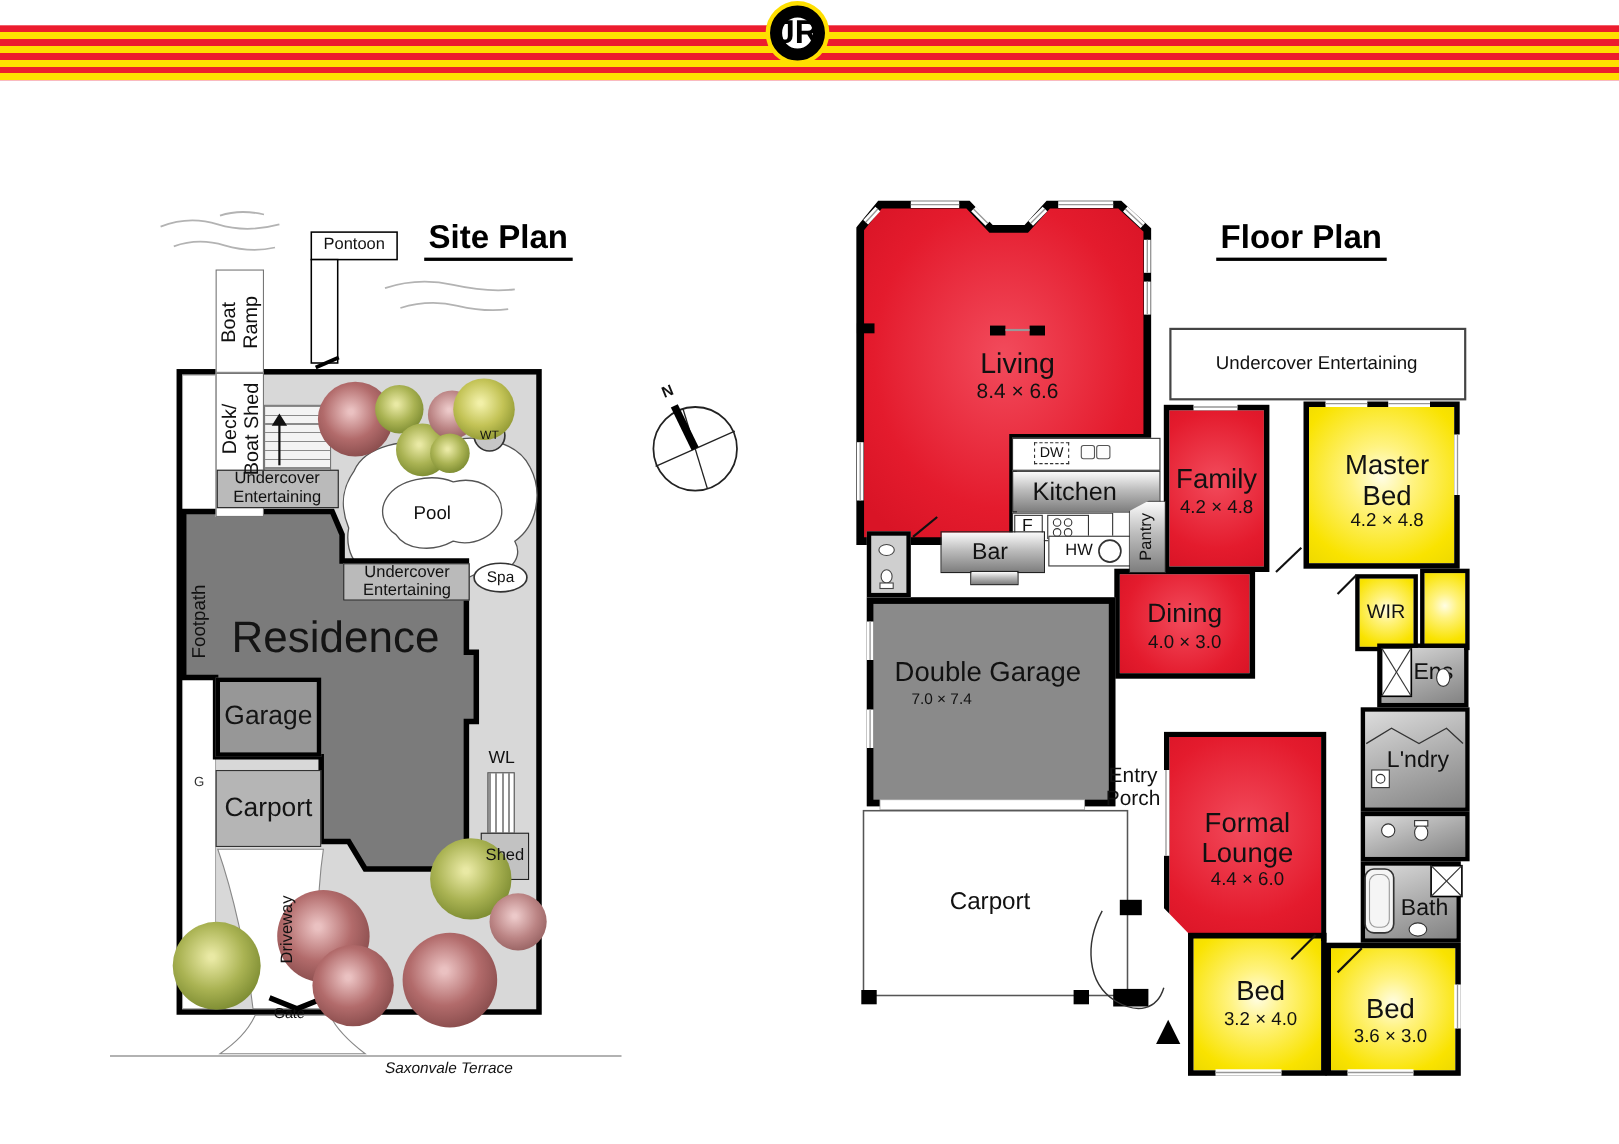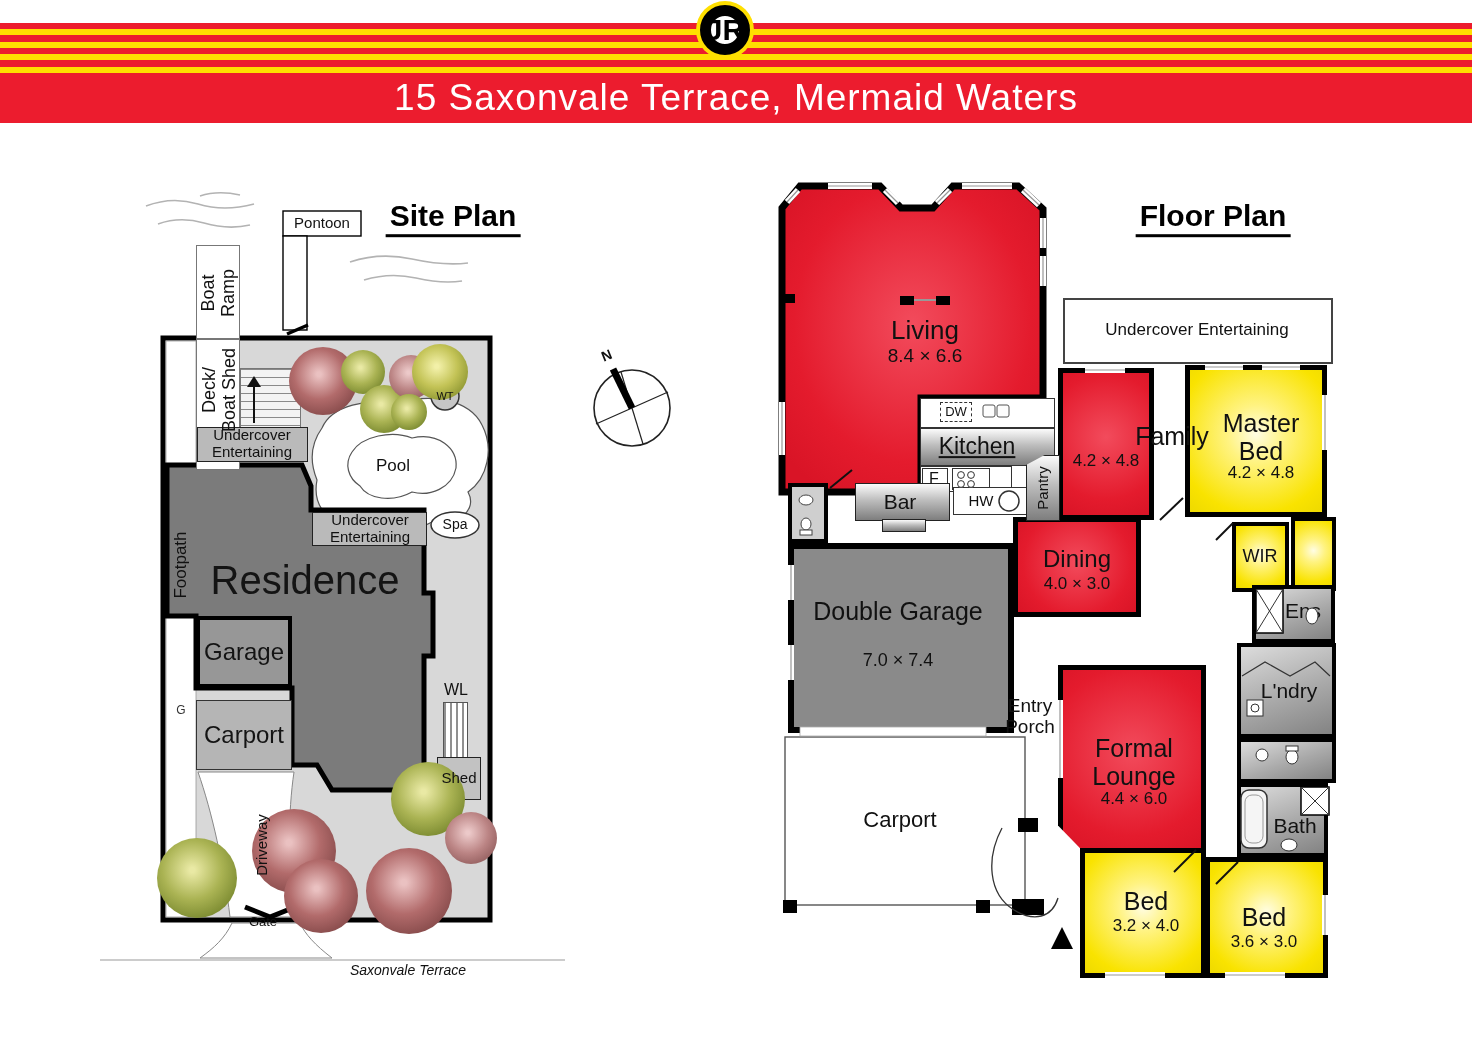--- a/index.html
+++ b/index.html
@@ -40,23 +40,20 @@
            font-size:17.5px;color:#444;}
   .footer2{width:100%;text-align:center;font-size:15px;color:#333;}
   .z2{z-index:2}.z4{z-index:4}.z5{z-index:5}
 </style>
 </head>
 <body>
 
 <div class="canvas">
 
   <div class="abs stripes" style="left:0;top:23px;width:1472px;height:50px;"></div>
-  <div class="abs titleband" style="left:0;top:73px;width:1472px;height:50px;">
-    <span>15 Saxonvale Terrace, Mermaid Waters</span>
-  </div>
   <div class="abs logo z4" style="left:700px;top:5px;width:50px;height:50px;">
     <span>JR</span>
   </div>
 
   <svg class="abs" style="left:0;top:0;z-index:1;" width="1472" height="1040" viewBox="0 0 1472 1040">
     <defs>
       <radialGradient id="gradRed" cx="50%" cy="45%" r="65%">
         <stop offset="0%" stop-color="#f24b5c"></stop>
           <stop offset="70%" stop-color="#e41b2d"></stop>
           <stop offset="100%" stop-color="#d91426"></stop>
@@ -263,21 +260,21 @@
       <rect x="1241" y="790" width="26" height="58" rx="8" fill="#f5f5f5" stroke="#333" stroke-width="1.5"></rect>
       <rect x="1245" y="795" width="18" height="48" rx="7" fill="none" stroke="#999" stroke-width="1"></rect>
       <rect x="1301" y="787" width="28" height="28" fill="#fff" stroke="#000" stroke-width="1.5"></rect>
       <line x1="1301" y1="787" x2="1329" y2="815" stroke="#333" stroke-width="1"></line>
       <line x1="1329" y1="787" x2="1301" y2="815" stroke="#333" stroke-width="1"></line>
       <ellipse cx="1289" cy="845" rx="8" ry="6" fill="#fff" stroke="#333"></ellipse>
     </g>
   </svg>
 
   <div class="lbl z4" style="left:453px;top:216px;"><span class="sec-title">Site Plan</span></div>
-  <div class="lbl z4" style="left:1213px;top:216px;"><span class="sec-title">Floor Plan</span></div>
+  <div class="lbl z4" style="left:1183px;top:216px;"><span class="sec-title">Floor Plan</span></div>
 
   <div class="lbl z4" style="left:322px;top:223px;font-size:15px;">Pontoon</div>
   <div class="lbl rot z4" style="left:218px;top:293px;font-size:18px;">
     <div>Boat</div>
     <div>Ramp</div>
   </div>
   <div class="lbl rot z4" style="left:219px;top:390px;font-size:18px;">
     <div>Deck/</div>
     <div>Boat Shed</div>
   </div>
@@ -301,40 +298,40 @@
   <div class="lbl z4" style="left:459px;top:778px;font-size:15px;">Shed</div>
   <div class="lbl rot z4" style="left:262px;top:845px;font-size:15px;">Driveway</div>
   <div class="lbl z4" style="left:263px;top:922px;font-size:13px;">Gate</div>
   <div class="lbl z4" style="left:408px;top:971px;font-size:14px;font-style:italic;">Saxonvale Terrace</div>
 
   <div class="lbl z4" style="left:607px;top:356px;font-size:14px;transform:translate(-50%,-50%) rotate(-22deg);font-weight:bold;">N</div>
 
   <div class="lbl z4" style="left:925px;top:331px;font-size:26px;">Living</div>
   <div class="lbl z4" style="left:925px;top:356px;font-size:19px;">8.4 × 6.6</div>
   <div class="lbl z4" style="left:1197px;top:330px;font-size:17px;">Undercover Entertaining</div>
-  <div class="lbl z4" style="left:1172px;top:436px;font-size:25px;">Family</div>
+  <div class="lbl z4" style="left:1106px;top:436px;font-size:25px;">Family</div>
   <div class="lbl z4" style="left:1106px;top:461px;font-size:17px;">4.2 × 4.8</div>
   <div class="lbl z4" style="left:1261px;top:437px;font-size:25px;">
     <div>Master</div>
     <div>Bed</div>
   </div>
   <div class="lbl z4" style="left:1261px;top:473px;font-size:17px;">4.2 × 4.8</div>
-  <div class="lbl z4" style="left:977px;top:447px;font-size:23px;text-decoration:underline;">Kitchen</div>
+  <div class="lbl z4" style="left:977px;top:447px;font-size:23px;">Kitchen</div>
   <div class="lbl z4" style="left:956px;top:412px;font-size:13px;">DW</div>
   <div class="lbl z4" style="left:934px;top:479px;font-size:16px;">F</div>
   <div class="lbl z4" style="left:981px;top:501px;font-size:15px;text-align:center;">HW</div>
   <div class="lbl z4" style="left:900px;top:502px;font-size:21px;">Bar</div>
   <div class="lbl rot z4" style="left:1043px;top:488px;font-size:15px;">Pantry</div>
   <div class="lbl z4" style="left:1077px;top:559px;font-size:24px;">Dining</div>
   <div class="lbl z4" style="left:1077px;top:584px;font-size:17px;">4.0 × 3.0</div>
   <div class="lbl z4" style="left:1260px;top:556px;font-size:18px;">WIR</div>
   <div class="lbl z4" style="left:1303px;top:611px;font-size:21px;">Ens</div>
   <div class="lbl z4" style="left:1289px;top:691px;font-size:21px;">L'ndry</div>
   <div class="lbl z4" style="left:898px;top:611px;font-size:25px;">Double Garage</div>
-  <div class="lbl z4" style="left:898px;top:636px;font-size:18px;margin-top:24px;">7.0 × 7.4</div>
+  <div class="lbl z4" style="left:856px;top:636px;font-size:14px;">7.0 × 7.4</div>
   <div class="lbl z4" style="left:1030px;top:716px;font-size:19px;">
     <div>Entry</div>
     <div>Porch</div>
   </div>
   <div class="lbl z4" style="left:1134px;top:762px;font-size:25px;">
     <div>Formal</div>
     <div>Lounge</div>
   </div>
   <div class="lbl z4" style="left:1134px;top:799px;font-size:17px;">4.4 × 6.0</div>
   <div class="lbl z4" style="left:900px;top:820px;font-size:22px;">Carport</div>

